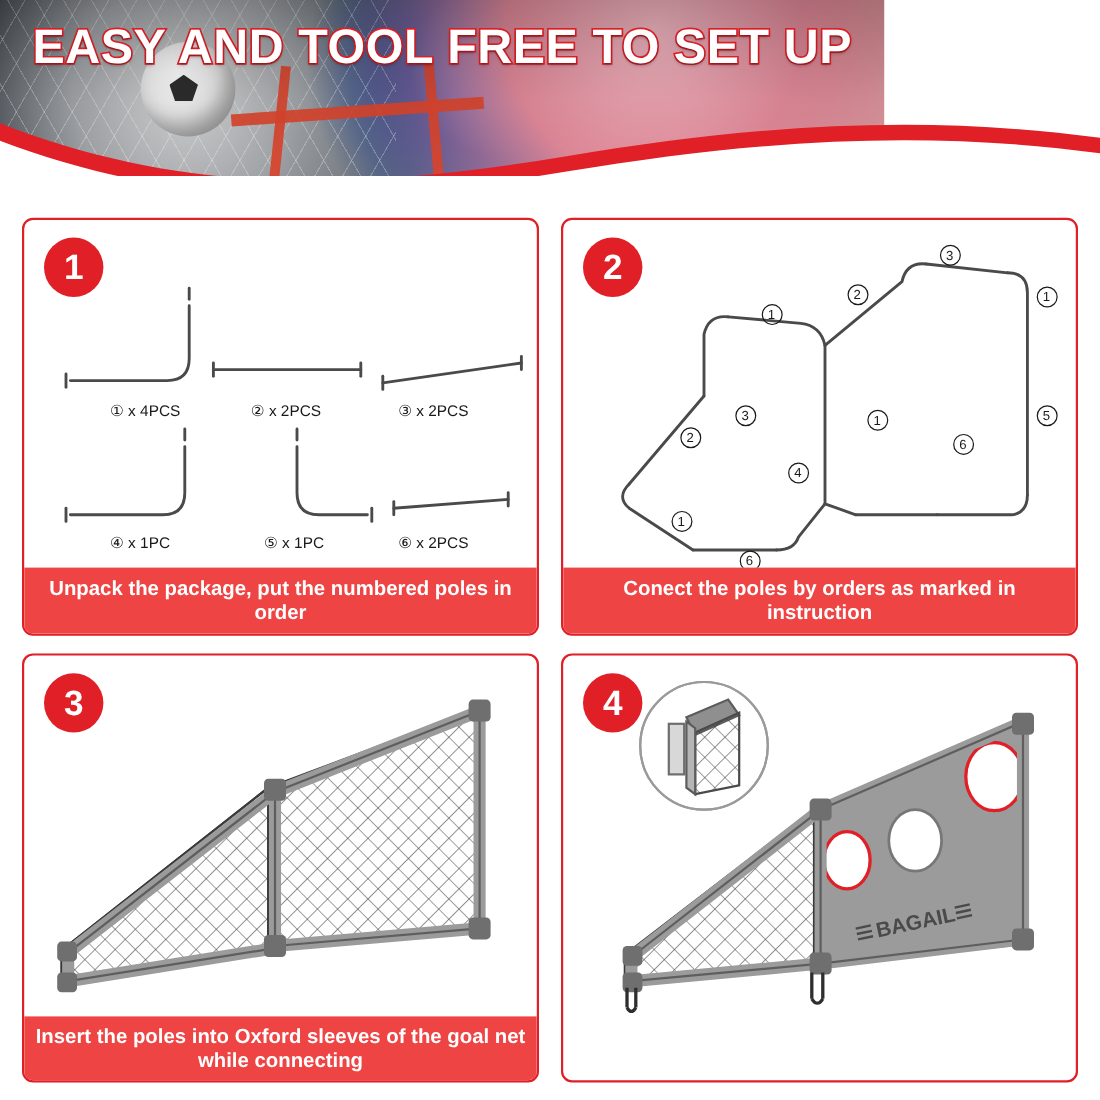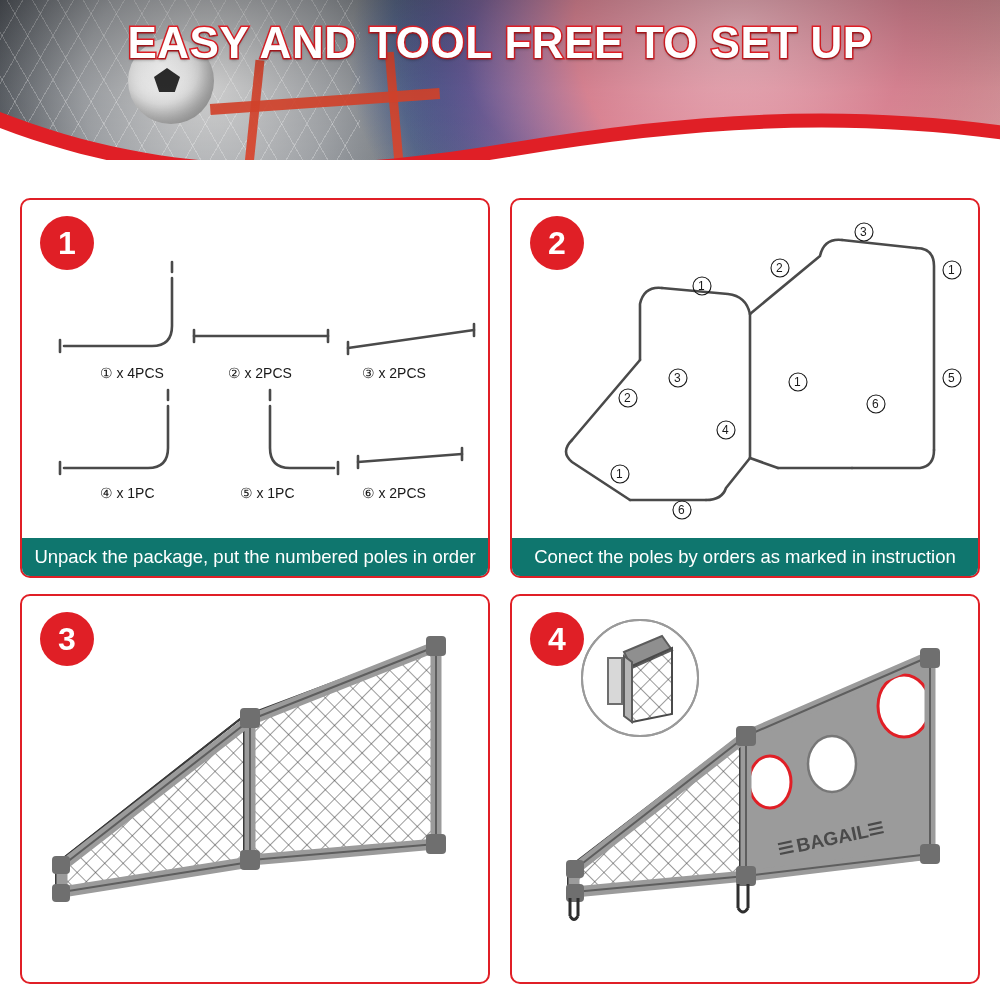--- a/index.html
+++ b/index.html
@@ -12,21 +12,21 @@
     height: 1000px;
     font-family: "Liberation Sans", sans-serif;
     overflow: hidden;
     position: relative;
   }
 
   
   .hero {
     position: absolute;
     left: 0; top: 0;
-    width: 1000px;
+    width: 804px;
     height: 165px;
     overflow: hidden;
   }
   .hero-photo {
     position: absolute;
     inset: 0;
     background:
       radial-gradient(circle at 74% 18%, #f4b9c4 0%, #e08898 22%, rgba(224,136,152,0) 46%),
       radial-gradient(circle at 57% 35%, #2b5fd0 0%, #1c3f95 18%, rgba(28,63,149,0) 38%),
       radial-gradient(circle at 21% 52%, #d8d8d8 0%, #9fa2a6 16%, rgba(159,162,166,0) 34%),
@@ -137,24 +137,24 @@
     background: #e01f26;
     color: #ffffff;
     font-size: 32px;
     font-weight: bold;
     display: flex;
     align-items: center;
     justify-content: center;
     z-index: 4;
   }
   .caption {
-    background: #0f766e;
+    background: #ef4444;
     color: #ffffff;
     font-size: 18.5px;
-    font-weight: normal;
+    font-weight: bold;
     line-height: 1.15;
     text-align: center;
     padding: 8px 10px 9px;
   }
   .caption.tall { padding: 7px 10px 8px; }
 
   svg { display: block; }
   .fig { position: absolute; inset: 0; }
 
   .pole { fill: none; stroke: #4a4a4a; stroke-width: 2.6; stroke-linecap: round; stroke-linejoin: round; }
@@ -340,20 +340,21 @@
           <g fill="#6f6f6f">
             <rect x="404" y="40" width="20" height="20" rx="4"></rect>
             <rect x="404" y="238" width="20" height="20" rx="4"></rect>
             <rect x="218" y="112" width="20" height="20" rx="4"></rect>
             <rect x="218" y="254" width="20" height="20" rx="4"></rect>
             <rect x="30" y="260" width="18" height="18" rx="4"></rect>
             <rect x="30" y="288" width="18" height="18" rx="4"></rect>
           </g>
         </svg>
       </div>
+      <div class="caption tall">Insert the poles into Oxford sleeves of the goal net while connecting</div>
     </div>
 
     <div class="card">
       <div class="card-body">
         <div class="step-badge">4</div>
 
         <svg class="fig" viewBox="0 0 466 330">
           <defs>
             <pattern id="netpat4" width="13" height="13" patternUnits="userSpaceOnUse" patternTransform="rotate(45)">
               <path d="M0,0 L0,13 M0,0 L13,0" stroke="#3a3a3a" stroke-width="1" fill="none"></path>

